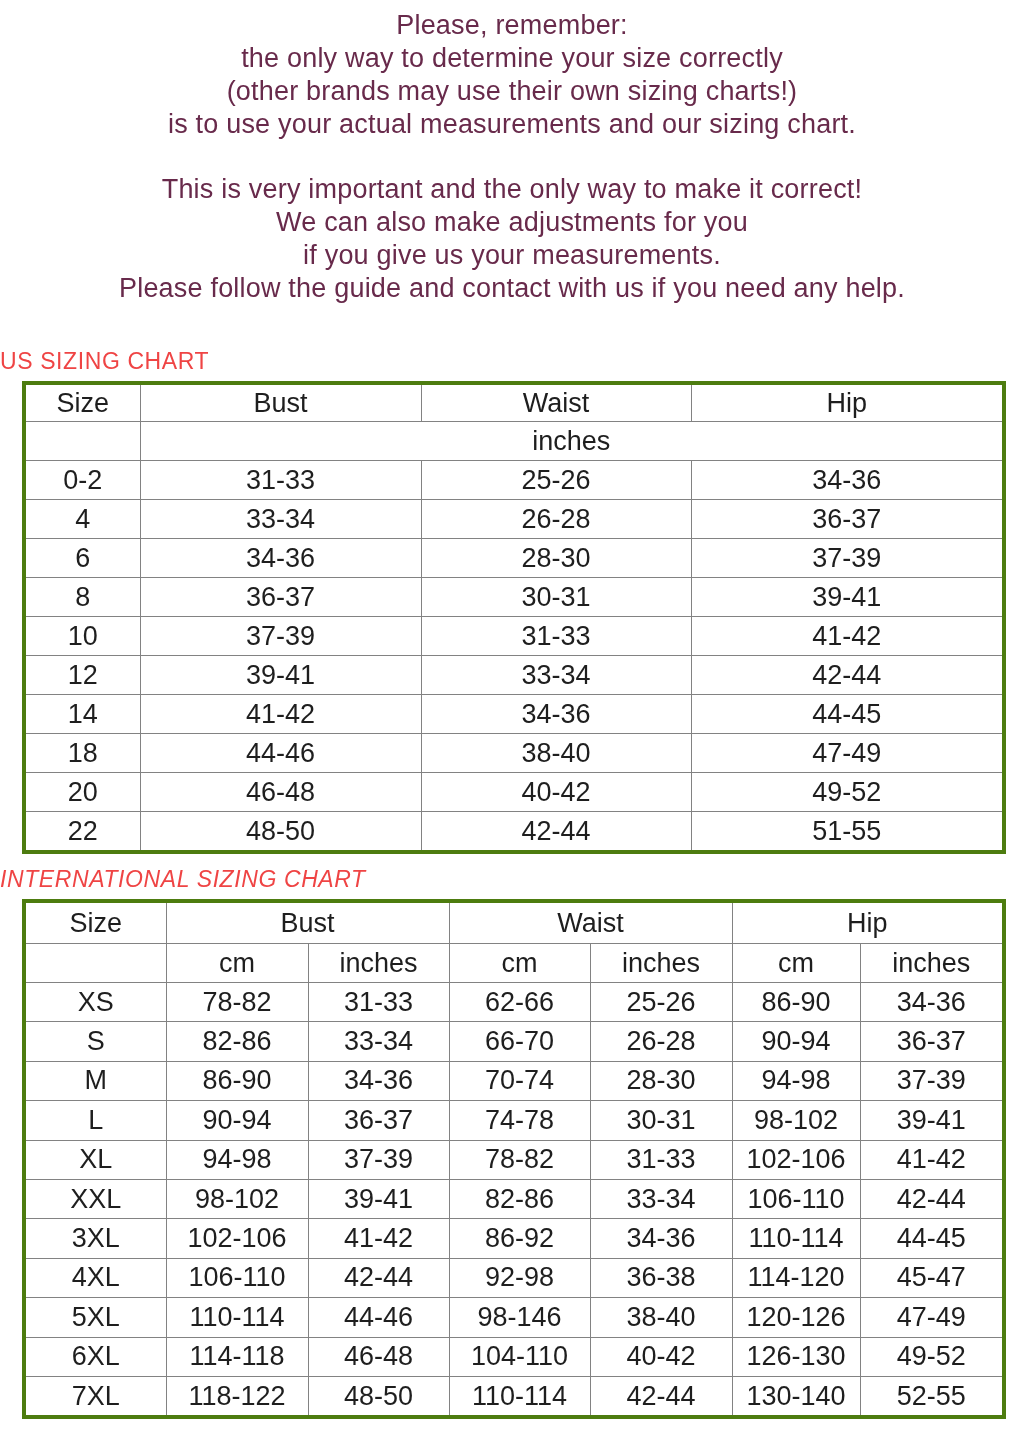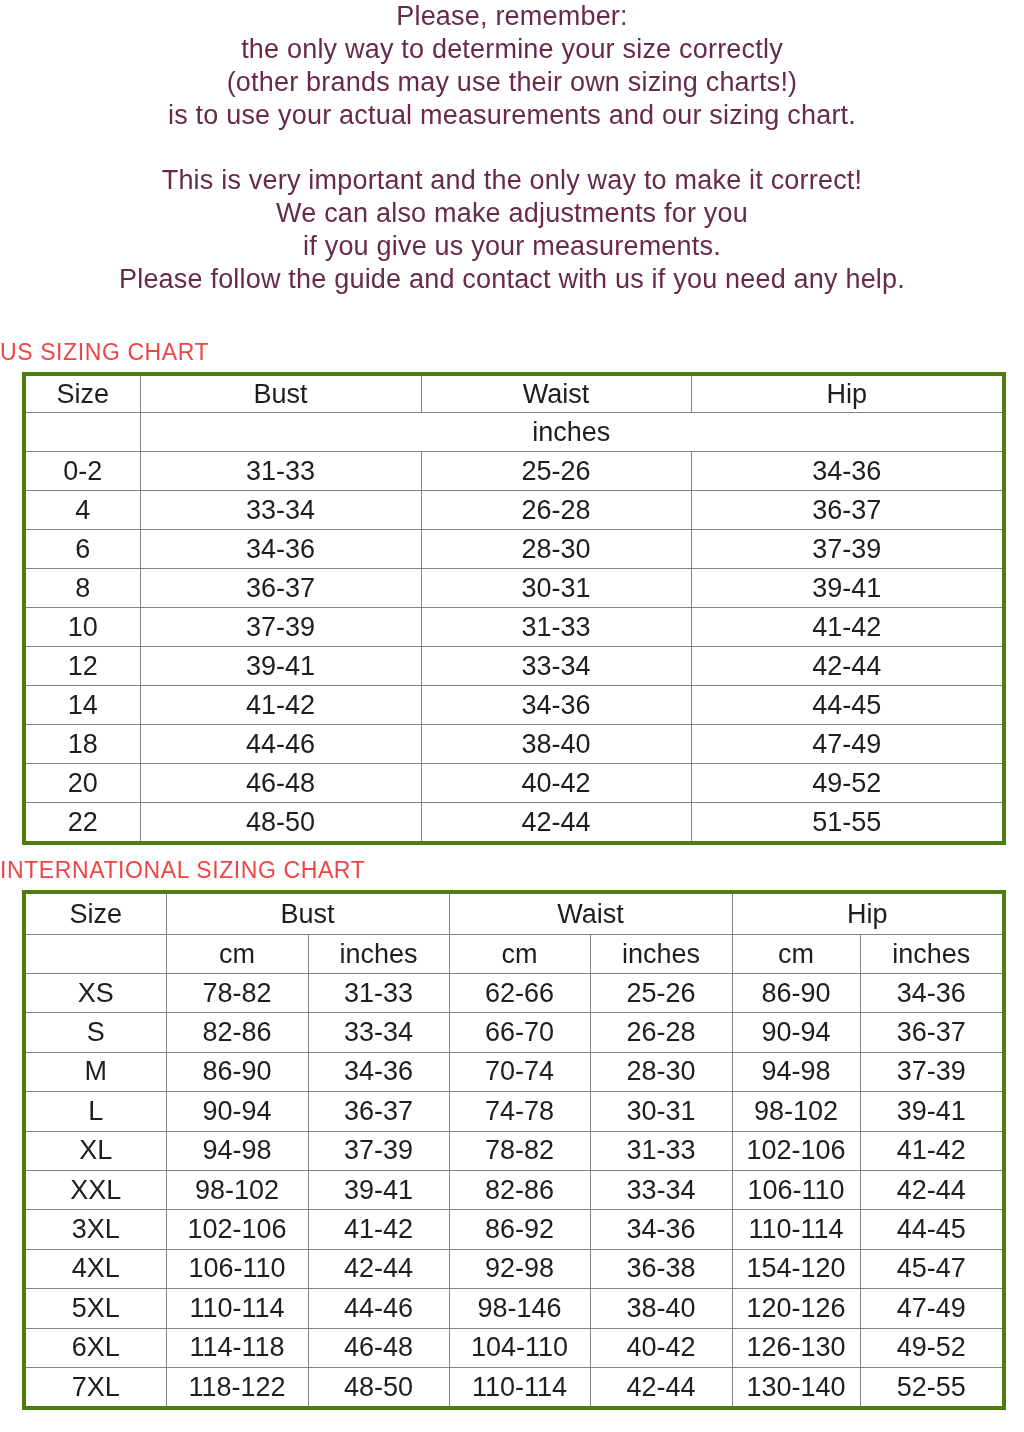--- a/index.html
+++ b/index.html
@@ -13,41 +13,42 @@
     overflow: hidden;
     font-family: "Liberation Sans", sans-serif;
   }
   .page {
     width: 1024px;
     height: 1432px;
     position: relative;
   }
   
   .intro {
+    padding-top: 9px;
     text-align: center;
     color: #682a4b;
     font-size: 27px;
     line-height: 33px;
     font-weight: 300;
     letter-spacing: 0.2px;
   }
   .intro p { margin: 0; }
   .intro .block2 { margin-top: 32px; }
 
   
   .chart-title {
     text-align: left;
     color: #ef4444;
     font-size: 23px;
     font-weight: normal;
     letter-spacing: 0.6px;
     line-height: 26px;
   }
   .us-title   { margin: 43px 0 0 0; }
-  .intl-title { margin: 12px 0 0 0; }
+  .intl-title { margin: 12px 0 0 0; font-style: italic; }
 
   
   table.size-table {
     border-collapse: collapse;
     table-layout: fixed;
     margin: 7px 0 0 22px;
     width: 980px;
     border: 4px solid #4d7c0f;
   }
   table.size-table th,
@@ -268,21 +269,21 @@
           <td>34-36</td>
           <td>110-114</td>
           <td>44-45</td>
         </tr>
         <tr>
           <td>4XL</td>
           <td>106-110</td>
           <td>42-44</td>
           <td>92-98</td>
           <td>36-38</td>
-          <td>154-120</td>
+          <td>114-120</td>
           <td>45-47</td>
         </tr>
         <tr>
           <td>5XL</td>
           <td>110-114</td>
           <td>44-46</td>
           <td>98-146</td>
           <td>38-40</td>
           <td>120-126</td>
           <td>47-49</td>

